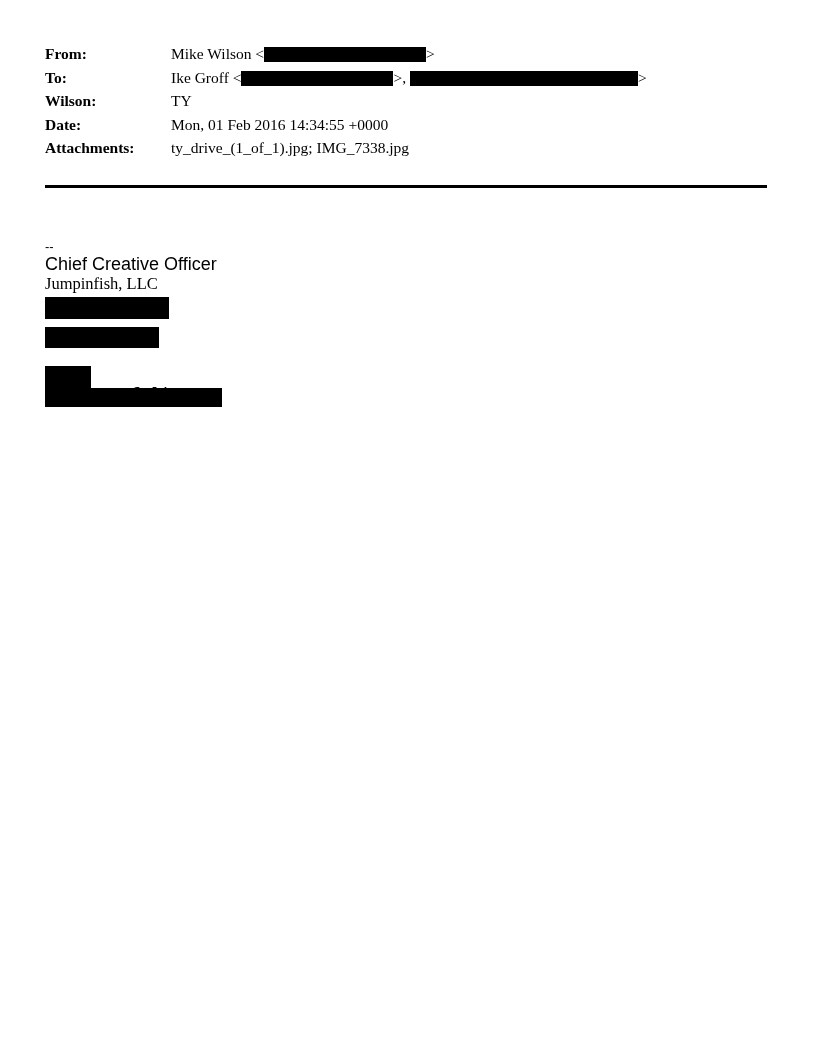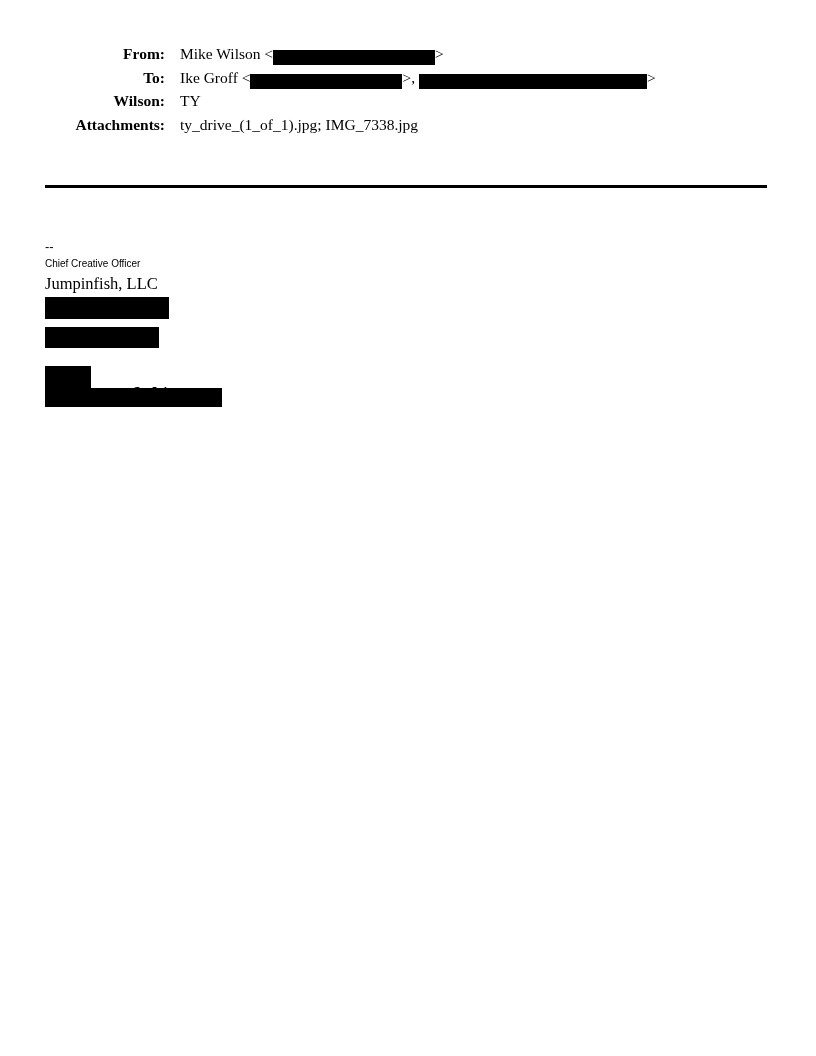--- a/index.html
+++ b/index.html
@@ -31,33 +31,32 @@
   }
   .hrow {
     display: flex;
     align-items: baseline;
     margin-bottom: 5.5px;
     line-height: 18px;
     font-size: 15.5px;
   }
   .hlabel {
     width: 120px;
-    text-align: right;
+    text-align: left;
     font-weight: bold;
     font-family: "Liberation Serif", serif;
     flex: 0 0 120px;
     padding-right: 6px;
     white-space: nowrap;
   }
   .hvalue {
     font-family: "Liberation Serif", serif;
     white-space: nowrap;
     display: flex;
-    align-items: flex-end;
-    margin-left: 9px;
+    align-items: flex-start;
   }
   .hvalue .txt { white-space: pre; }
 
   
   .redact {
     display: inline-block;
     background: #000000;
     vertical-align: middle;
   }
   .r-from   { width: 162px; height: 15px; position: relative; top: 2px; }
@@ -90,21 +89,21 @@
     margin-bottom: 2px;
   }
   .sig-name {
     font-family: "Liberation Sans", sans-serif;
     font-size: 16.5px;
     line-height: 21px;
     margin-bottom: 1px;
   }
   .sig-title {
     font-family: "Liberation Sans", sans-serif;
-    font-size: 10px;
+    font-size: 18px;
     line-height: 16px;
     margin-bottom: 1px;
   }
   .sig-company {
     font-family: Liberation Serif, serif;
     font-size: 16.5px;
     line-height: 21px;
     margin-bottom: 3px;
   }
   .r-addr1 { display:block; width: 124px; height: 22px; margin-bottom: 8px; }
@@ -150,20 +149,24 @@
           <span class="redact r-to2"></span>
           <span class="txt">&gt;</span>
       </div>
     </div>
 
     <div class="hrow">
       <div class="hlabel">Wilson:</div>
       <div class="hvalue">TY</div>
     </div>
 
+    <div class="hrow">
+      <div class="hlabel">Date:</div>
+      <div class="hvalue">Mon, 01 Feb 2016 14:34:55 +0000</div>
+    </div>
 
     <div class="hrow">
       <div class="hlabel">Attachments:</div>
       <div class="hvalue">ty_drive_(1_of_1).jpg; IMG_7338.jpg</div>
     </div>
 
   </div>
 
   <div class="divider"></div>
 

